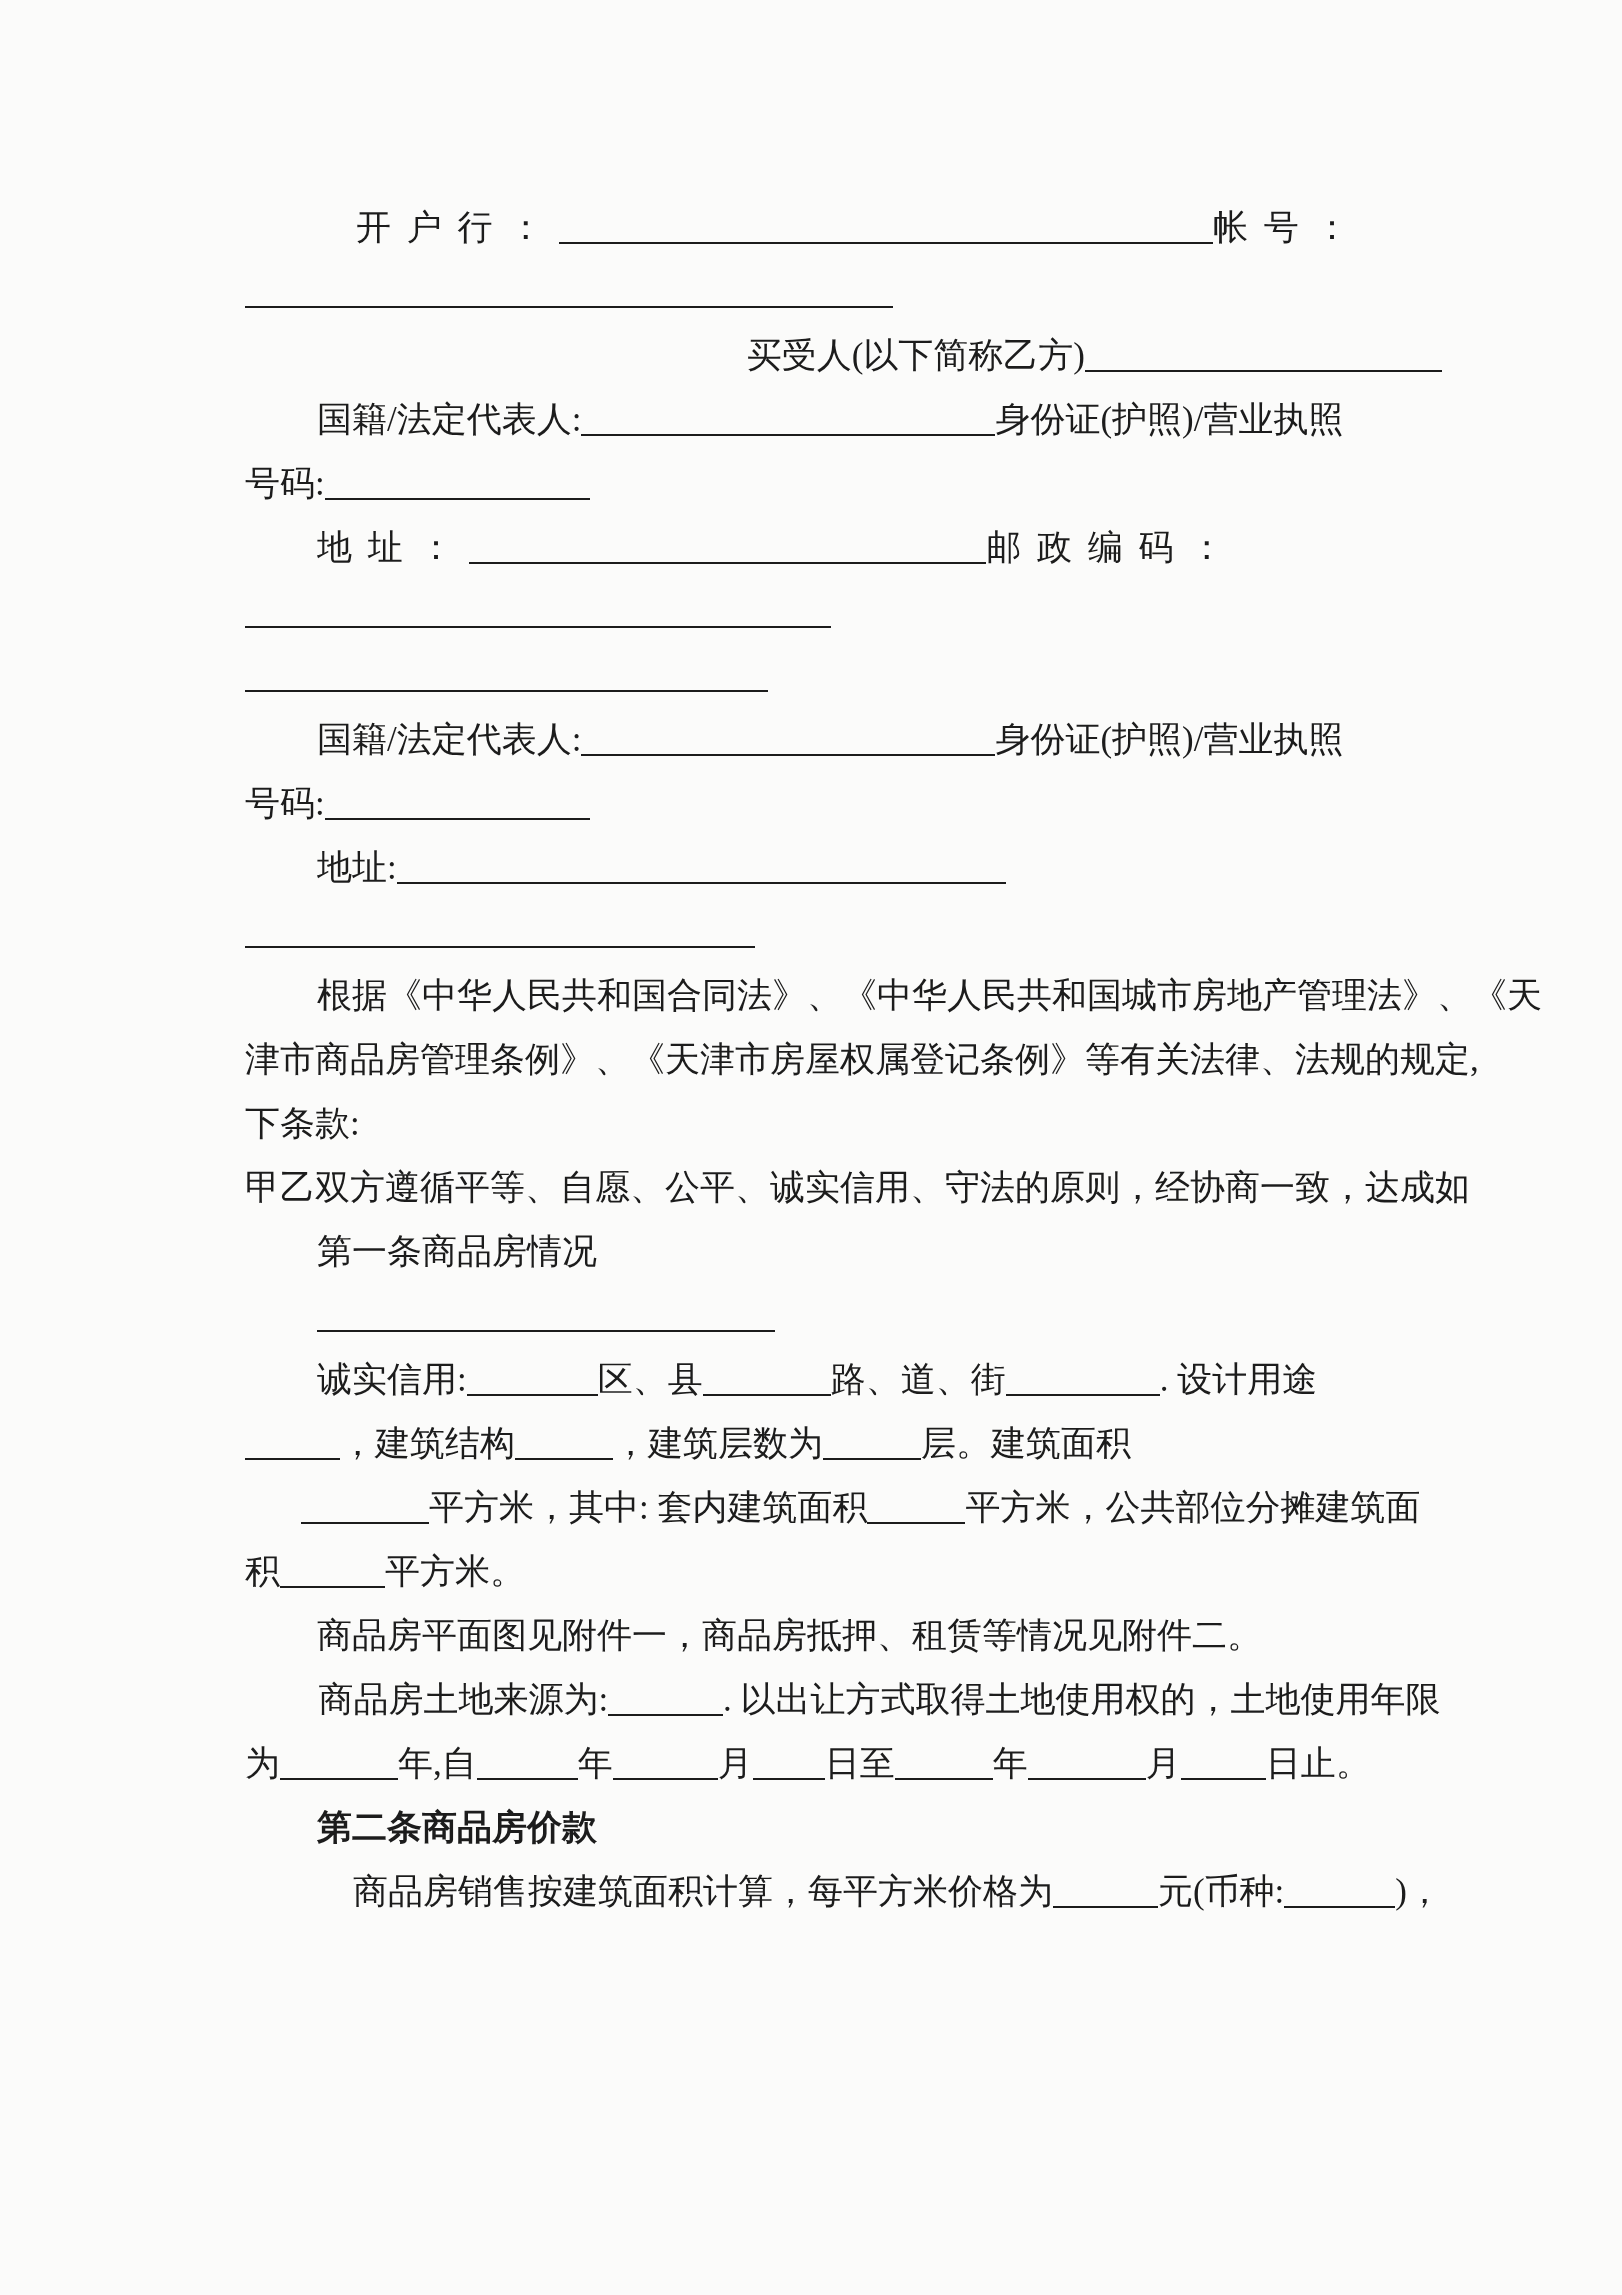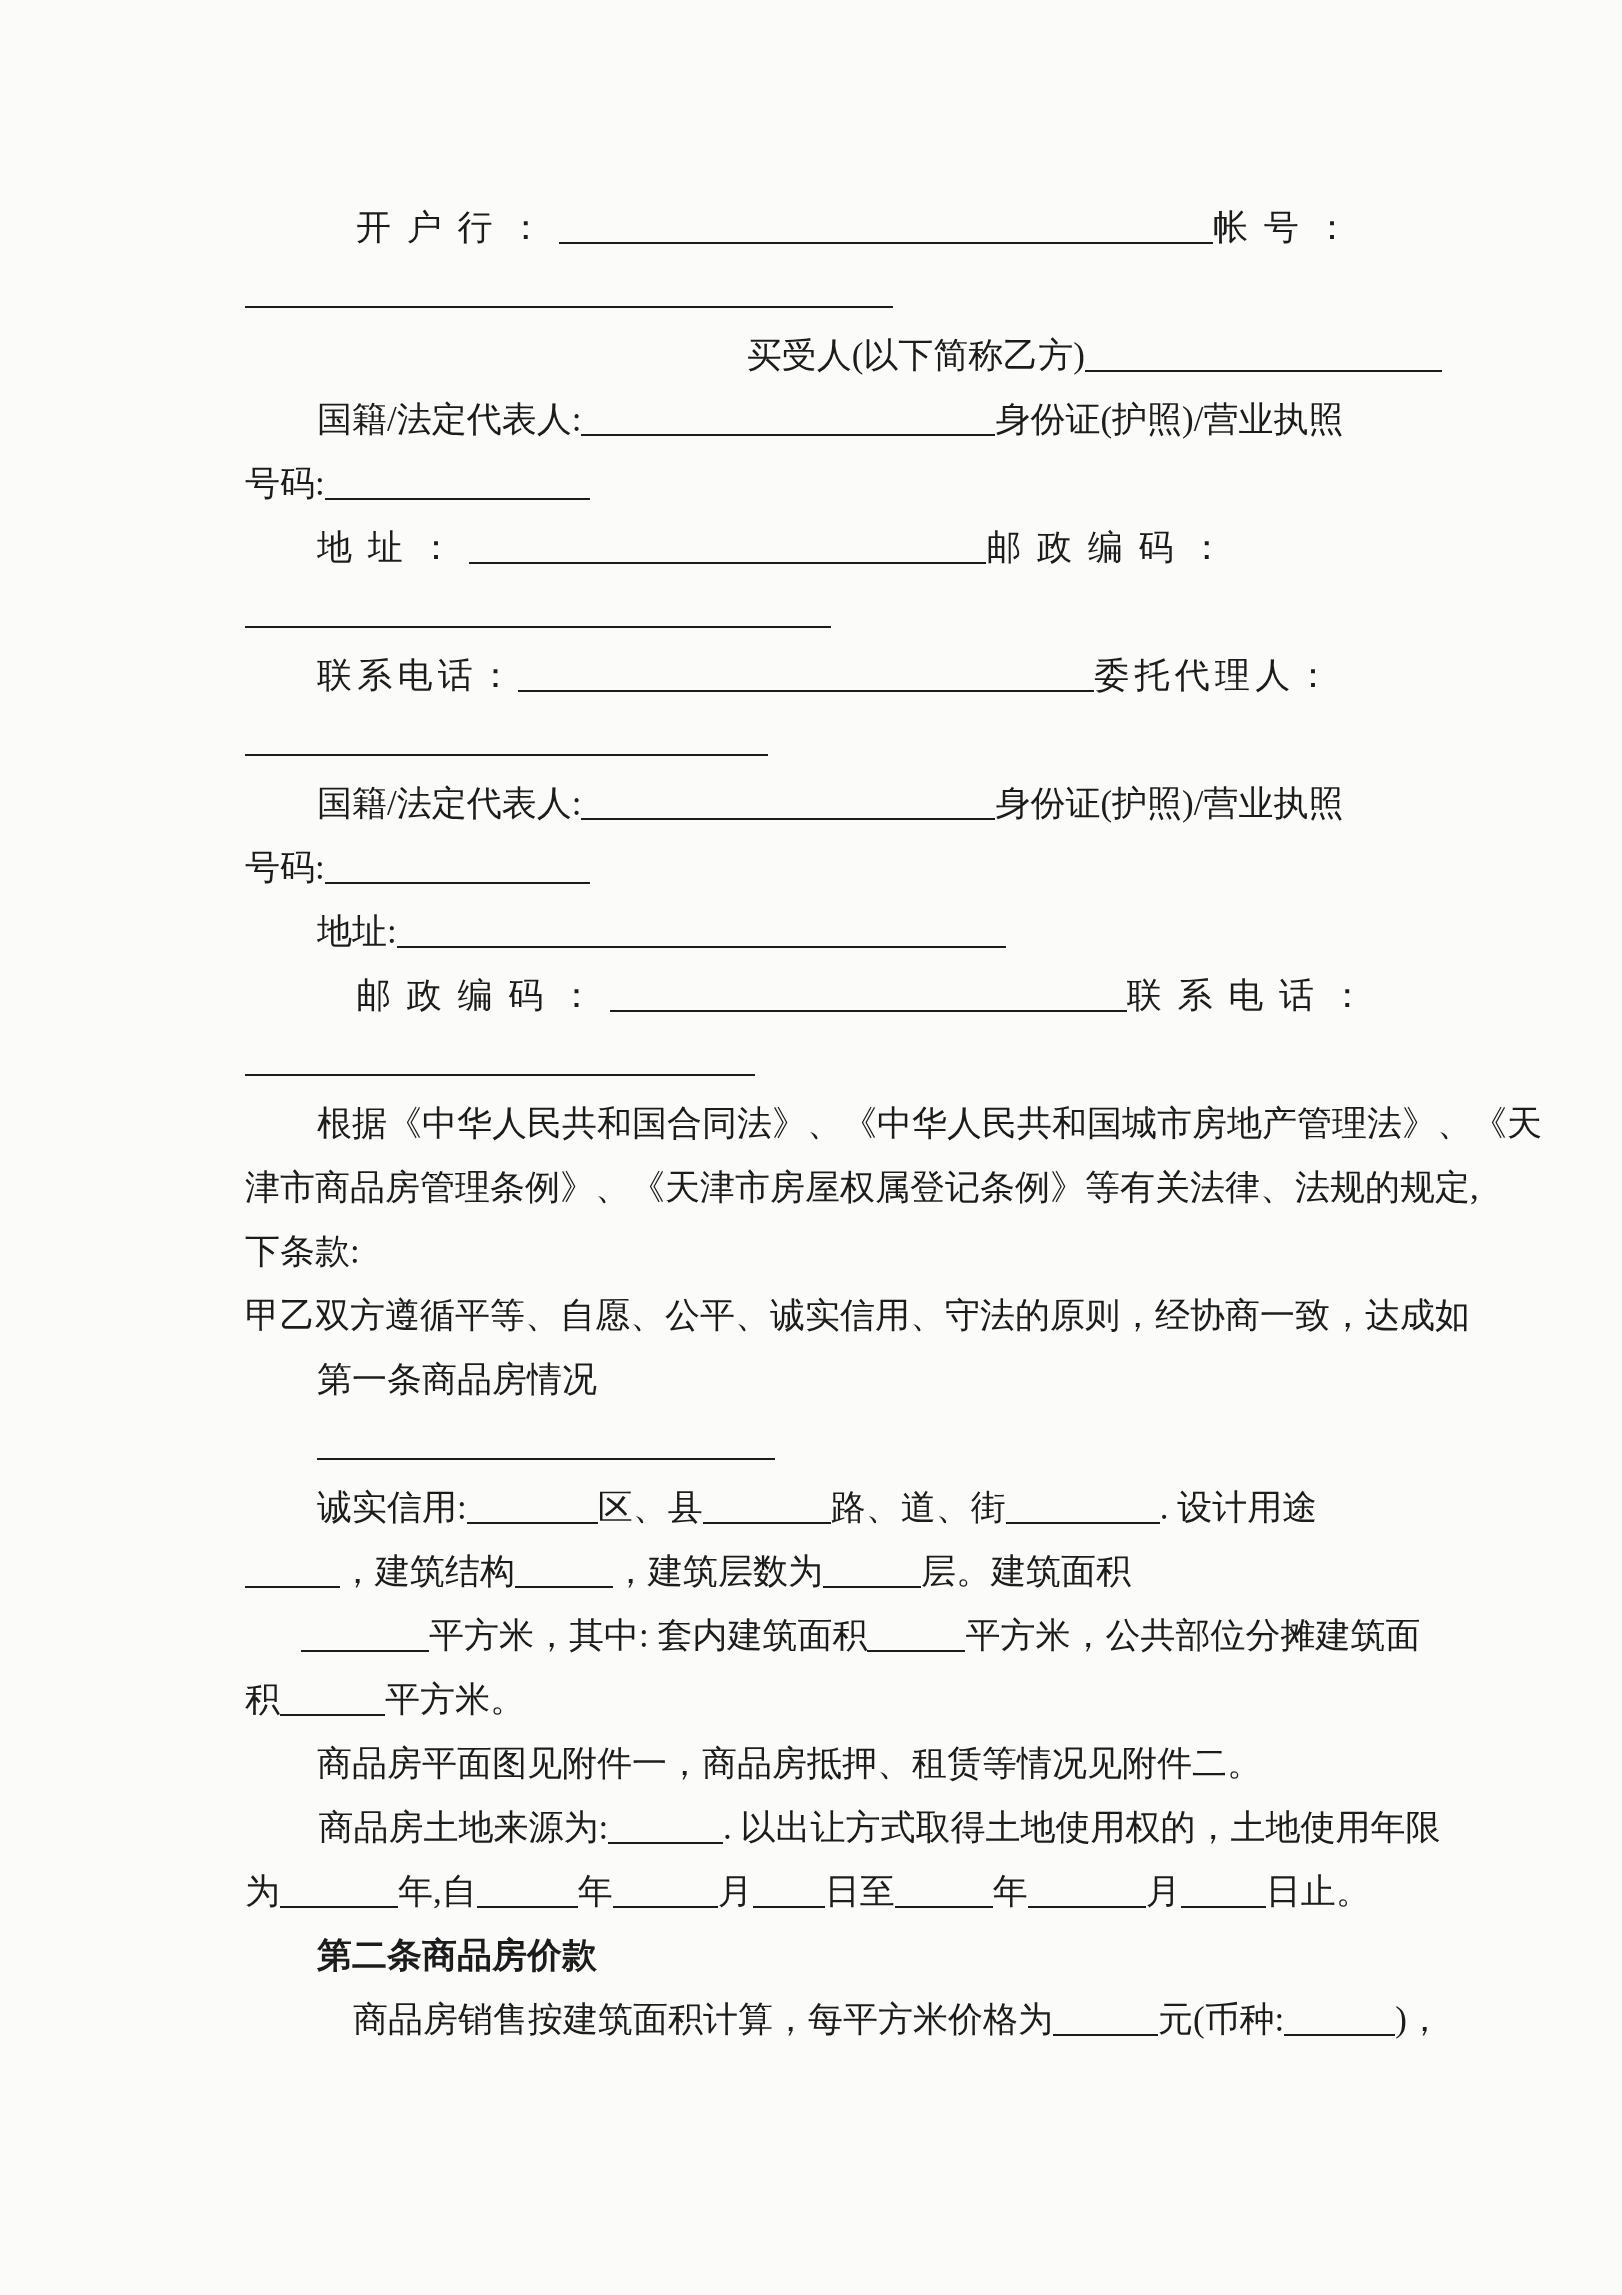--- a/index.html
+++ b/index.html
@@ -47,26 +47,24 @@
 
 <div class="page">
   <div class="doc">
       <div class="line" style="padding-left: 111px;"><span class="seg spread">开户行：</span><span class="blank" style="width: 654px;"></span><span class="seg spread">帐号：</span></div>
       <div class="line"><span class="blank" style="width: 648px;"></span></div>
       <div class="line" style="padding-left: 72px; text-align: right;"><span class="seg">买受人(以下简称乙方)</span><span class="blank" style="width: 357px;"></span></div>
       <div class="line" style="padding-left: 72px;"><span class="seg">国籍/法定代表人:</span><span class="blank" style="width: 414px;"></span><span class="seg">身份证(护照)/营业执照</span></div>
       <div class="line"><span class="seg">号码:</span><span class="blank" style="width: 265px;"></span></div>
       <div class="line" style="padding-left: 72px;"><span class="seg spread">地址：</span><span class="blank" style="width: 517px;"></span><span class="seg spread">邮政编码：</span></div>
       <div class="line"><span class="blank" style="width: 586px;"></span></div>
-      <div class="line" style="padding-left: 72px;"><span class="seg spread2">联系电话：</span><span class="blank" style="width: 576px;"></span><span class="seg spread2">委托代理人：</span></div>
       <div class="line"><span class="blank" style="width: 523px;"></span></div>
       <div class="line" style="padding-left: 72px;"><span class="seg">国籍/法定代表人:</span><span class="blank" style="width: 414px;"></span><span class="seg">身份证(护照)/营业执照</span></div>
       <div class="line"><span class="seg">号码:</span><span class="blank" style="width: 265px;"></span></div>
       <div class="line" style="padding-left: 72px;"><span class="seg">地址:</span><span class="blank" style="width: 609px;"></span></div>
-      <div class="line" style="padding-left: 111px;"><span class="seg spread">邮政编码：</span><span class="blank" style="width: 517px;"></span><span class="seg spread">联系电话：</span></div>
       <div class="line"><span class="blank" style="width: 510px;"></span></div>
       <div class="line" style="padding-left: 72px;"><span class="seg">根据《中华人民共和国合同法》、《中华人民共和国城市房地产管理法》、《天</span></div>
       <div class="line"><span class="seg">津市商品房管理条例》、《天津市房屋权属登记条例》等有关法律、法规的规定,</span></div>
       <div class="line"><span class="seg">下条款:</span></div>
       <div class="line"><span class="seg">甲乙双方遵循平等、自愿、公平、诚实信用、守法的原则，经协商一致，达成如</span></div>
       <div class="line" style="padding-left: 72px;"><span class="seg">第一条商品房情况</span></div>
       <div class="line" style="padding-left: 72px;"><span class="blank" style="width: 458px;"></span></div>
       <div class="line" style="padding-left: 72px;"><span class="seg">诚实信用:</span><span class="blank" style="width: 131px;"></span><span class="seg">区、县</span><span class="blank" style="width: 128px;"></span><span class="seg">路、道、街</span><span class="blank" style="width: 154px;"></span><span class="seg">. 设计用途</span></div>
       <div class="line"><span class="blank" style="width: 95px;"></span><span class="seg">，建筑结构</span><span class="blank" style="width: 98px;"></span><span class="seg">，建筑层数为</span><span class="blank" style="width: 98px;"></span><span class="seg">层。建筑面积</span></div>
       <div class="line" style="padding-left: 56px;"><span class="blank" style="width: 128px;"></span><span class="seg">平方米，其中: 套内建筑面积</span><span class="blank" style="width: 98px;"></span><span class="seg">平方米，公共部位分摊建筑面</span></div>

